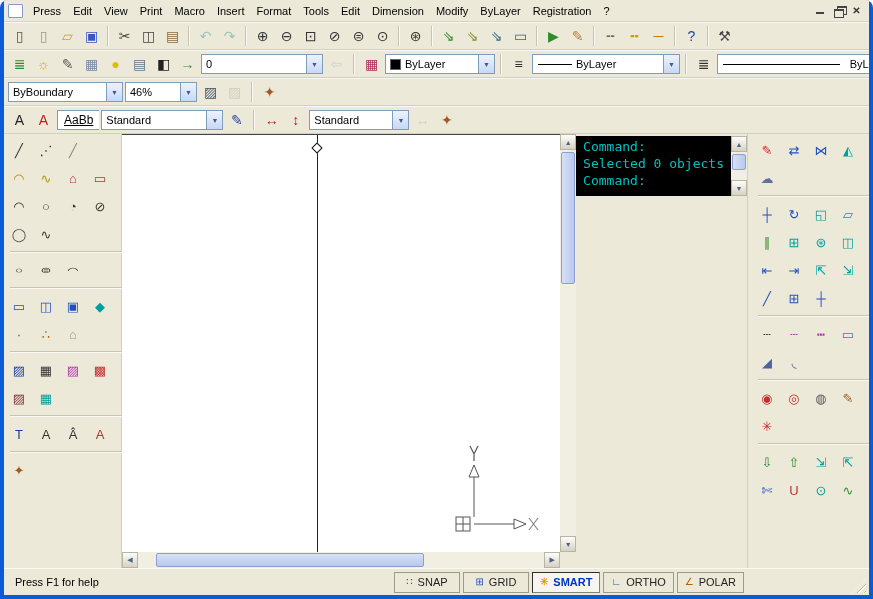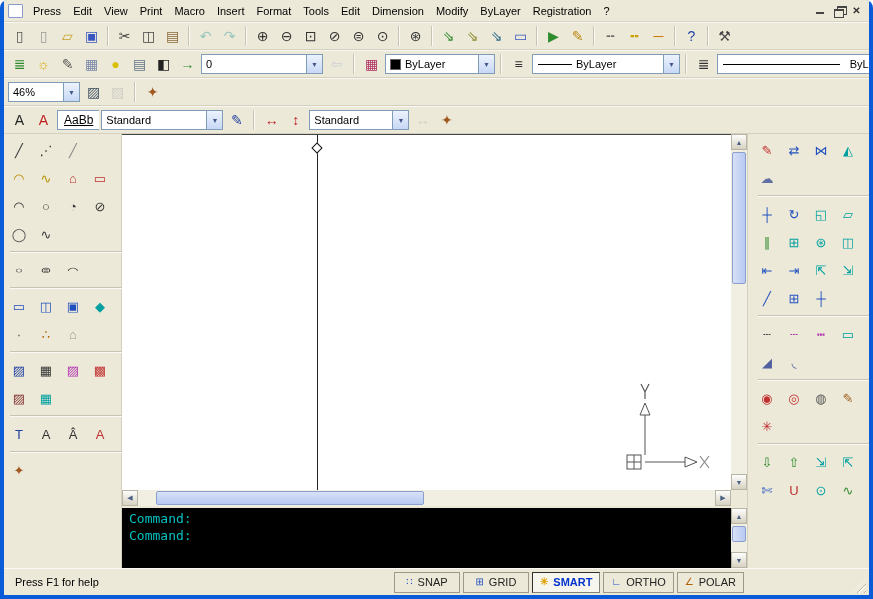--- a/index.html
+++ b/index.html
@@ -55,21 +55,21 @@
 
   
   .main{flex:1;display:flex;min-height:0;}
   .panel{background:#ECE9D8;padding:4px 2px;display:flex;flex-wrap:wrap;align-content:flex-start;gap:2px 1px;}
   .panel.left{width:118px;border-right:1px solid #D4D0C0;}
   .panel.right{width:122px;border-left:1px solid #D4D0C0;padding-left:6px;}
   .panel .tbtn{width:26px;height:24px;font-size:13px;}
   .panel .tsep{width:100%;height:1px;border:none;border-top:1px solid #C8C4B4;border-bottom:1px solid #FAF9F4;margin:3px 4px;}
   .tbrk{width:100%;height:0;flex:0 0 auto;}
 
-  .center{flex:1;display:flex;flex-direction:column;min-width:0;}
+  .center{flex:1;display:flex;flex-direction:row;min-width:0;}
   .canvas-wrap{flex:1;display:grid;grid-template-columns:1fr 16px;grid-template-rows:1fr 16px;min-height:0;}
   .canvas{position:relative;background:#fff;overflow:hidden;border-top:1px solid #444;}
   .draw-vline{position:absolute;left:195px;top:0;bottom:0;width:1px;background:#222;}
   .marker{position:absolute;left:191px;top:9px;width:8px;height:8px;border:1px solid #111;background:#fff;transform:rotate(45deg);}
   .ucs{position:absolute;right:20px;bottom:12px;}
 
   
   .sb-btn{background:linear-gradient(180deg,#FDFDFB,#D6D2C2);border:1px solid #B9B5A5;display:flex;align-items:center;justify-content:center;font-size:7px;color:#4D6185;flex:0 0 16px;cursor:default;}
   .vscroll{grid-column:2;grid-row:1;display:flex;flex-direction:column;background:#F1EFE2;}
   .vscroll .track{flex:1;position:relative;}
@@ -291,20 +291,24 @@
             <span class="ic" style="color: rgb(51, 51, 51);">≣</span>
           </button>
         </span>
       <span class="combo w178">
         <span class="linesample grow"></span>
         <span class="val" style="flex:0 0 auto">ByLayer</span>
       </span>
     </div>
 
     <div class="toolbar">
+      <span class="combo w115">
+        <span class="val">ByBoundary</span>
+        <span class="drop"></span>
+      </span>
       <span class="combo w72">
         <span class="val">46%</span>
         <span class="drop"></span>
       </span>
       <span class="tgroup">
           <button class="tbtn">
             <span class="ic" style="color: rgb(68, 85, 102);">▨</span>
           </button>
           <button class="tbtn off">
             <span class="ic" style="color: rgb(170, 170, 170);">▨</span>
@@ -507,20 +511,21 @@
               <span class="hthumb"></span>
             </span>
             <span class="sb-btn">▶</span>
           </div>
           <div class="sb-corner"></div>
         </div>
 
         <div class="cmd-row">
           <div class="cmd">
               <div class="cmdline">Command:</div>
+              <div class="cmdline">Selected 0 objects</div>
               <div class="cmdline">Command:</div>
             </div>
           <div class="cmd-scroll">
             <span class="sb-btn">▲</span>
             <span class="track">
               <span class="cmd-thumb"></span>
             </span>
             <span class="sb-btn">▼</span>
           </div>
         </div>

